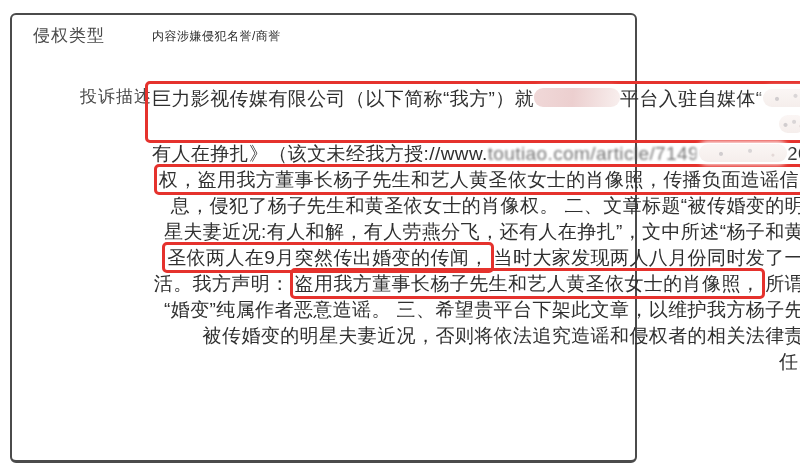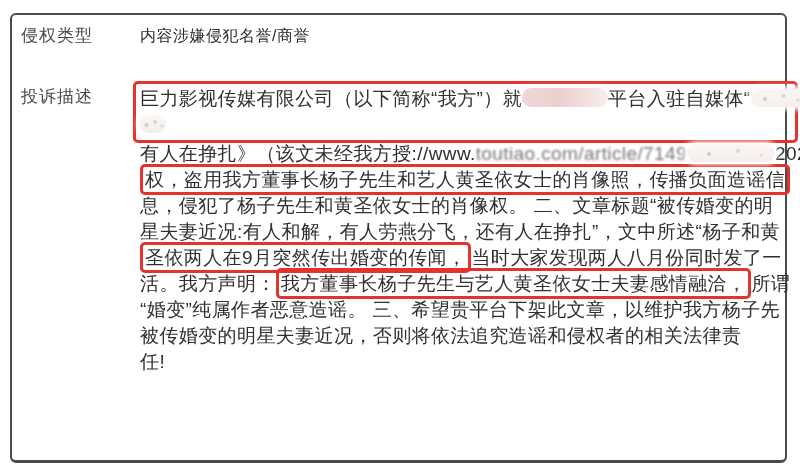--- a/index.html
+++ b/index.html
@@ -8,36 +8,36 @@
     --body-text:#2f2f2f;
     --label-text:#4a4a4a;
   }
   *{box-sizing:border-box;}
   html,body{margin:0;padding:0;background:#ffffff;}
   body{
     width:800px;height:476px;position:relative;overflow:hidden;
     font-family:"Liberation Sans","DejaVu Sans",sans-serif;
   }
   .panel{
-    position:absolute;left:10px;top:13px;width:777px;height:450px;
+    position:absolute;left:10px;top:13px;width:627px;height:450px;
     border:2px solid var(--panel-border);
     border-bottom-width:3px;
     border-radius:6px;background:#ffffff;
-    padding:9px 8px 0 9px;
+    padding:9px 8px 0 21px;
   }
   .row{display:flex;align-items:flex-start;}
   .field-label{
     flex:0 0 119px;width:119px;
     font-size:17px;line-height:24px;color:var(--label-text);
     letter-spacing:1px;
   }
   .field-value{
-    font-size:16px;line-height:24px;color:#2a2a2a;letter-spacing:0.5px;
+    font-size:12px;line-height:24px;color:#2a2a2a;letter-spacing:0.5px;
   }
-  .row-2{margin-top:37px;}
+  .row-2{margin-top:37px;text-align:right;}
   .desc{
     width:652px;
     font-size:19px;line-height:26px;color:var(--body-text);
     letter-spacing:0.4px;
   }
   .line{white-space:nowrap;height:26px;}
   .red-box{
     display:block;
     border:3px solid var(--annotation-red);
     border-radius:5px;
@@ -81,20 +81,20 @@
         <div class="block red-box">
           <div class="line"><span class="seg-plain">巨力影视传媒有限公司（以下简称“我方”）就</span><span class="seg-censor" style="width: 86px;"></span><span class="seg-plain">平台入驻自媒体“</span><span class="seg-smudge" style="width: 56px;"></span></div>
           <div class="line"><span class="seg-smudge" style="width: 26px;"></span></div>
         </div>
         <div class="block">
           <div class="line"><span class="seg-plain">有人在挣扎》（该文未经我方授://www.</span><span class="seg-blur">toutiao.com/article/7149</span><span class="seg-smudge" style="width: 88px;"></span><span class="seg-plain">20240</span></div>
           <div class="line"><span class="seg-box">权，盗用我方董事长杨子先生和艺人黄圣依女士的肖像照，传播负面造谣信</span></div>
           <div class="line"><span class="seg-plain">息，侵犯了杨子先生和黄圣依女士的肖像权。 二、文章标题“被传婚变的明</span></div>
           <div class="line"><span class="seg-plain">星夫妻近况:有人和解，有人劳燕分飞，还有人在挣扎”，文中所述“杨子和黄</span></div>
           <div class="line"><span class="seg-box">圣依两人在9月突然传出婚变的传闻，</span><span class="seg-plain">当时大家发现两人八月份同时发了一</span></div>
-          <div class="line"><span class="seg-plain">活。我方声明：</span><span class="seg-box">我方董事长杨子先生与艺人黄圣依女士夫妻感情融洽，</span><span class="seg-plain">所谓</span></div>
+          <div class="line"><span class="seg-plain">活。我方声明：</span><span class="seg-box">盗用我方董事长杨子先生和艺人黄圣依女士的肖像照，</span><span class="seg-plain">所谓</span></div>
           <div class="line"><span class="seg-plain">“婚变”纯属作者恶意造谣。 三、希望贵平台下架此文章，以维护我方杨子先</span></div>
           <div class="line"><span class="seg-plain">被传婚变的明星夫妻近况，否则将依法追究造谣和侵权者的相关法律责</span></div>
           <div class="line"><span class="seg-plain">任!</span></div>
         </div>
       </div>
   </div>
 </div>
 
 </body></html>

